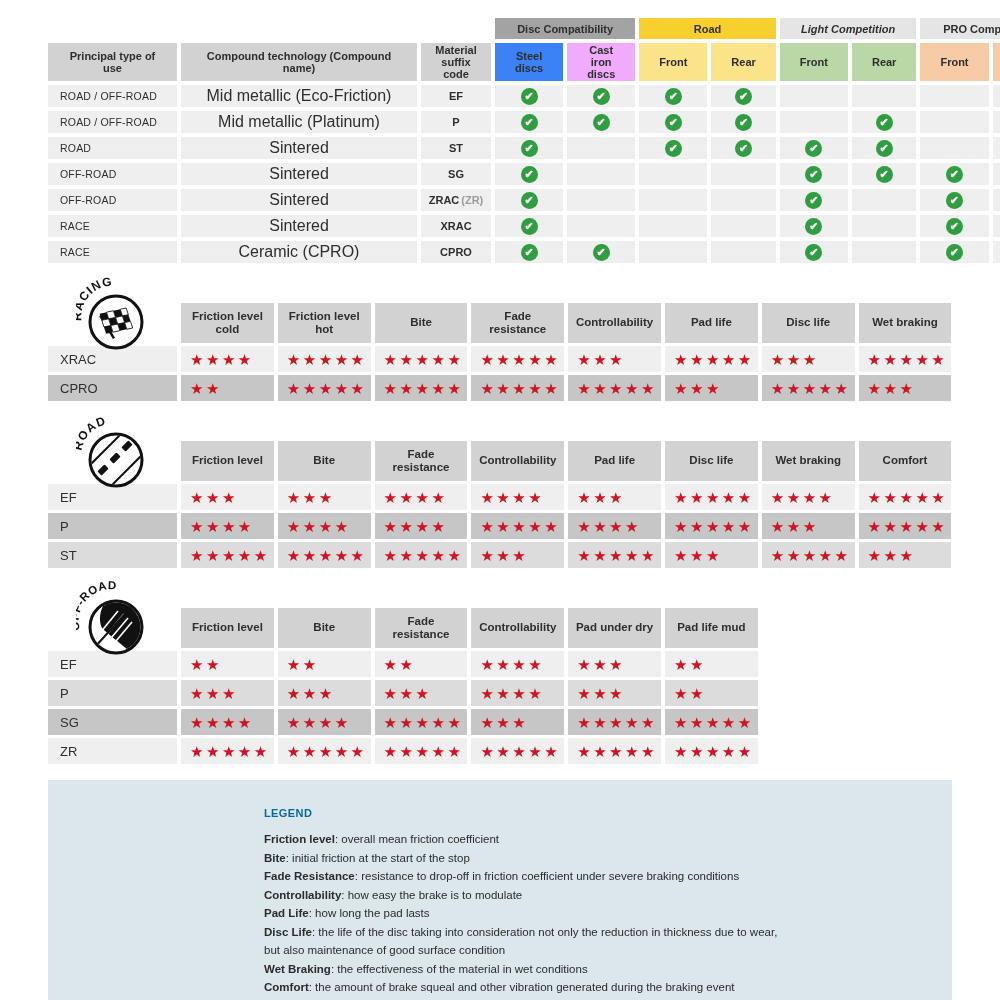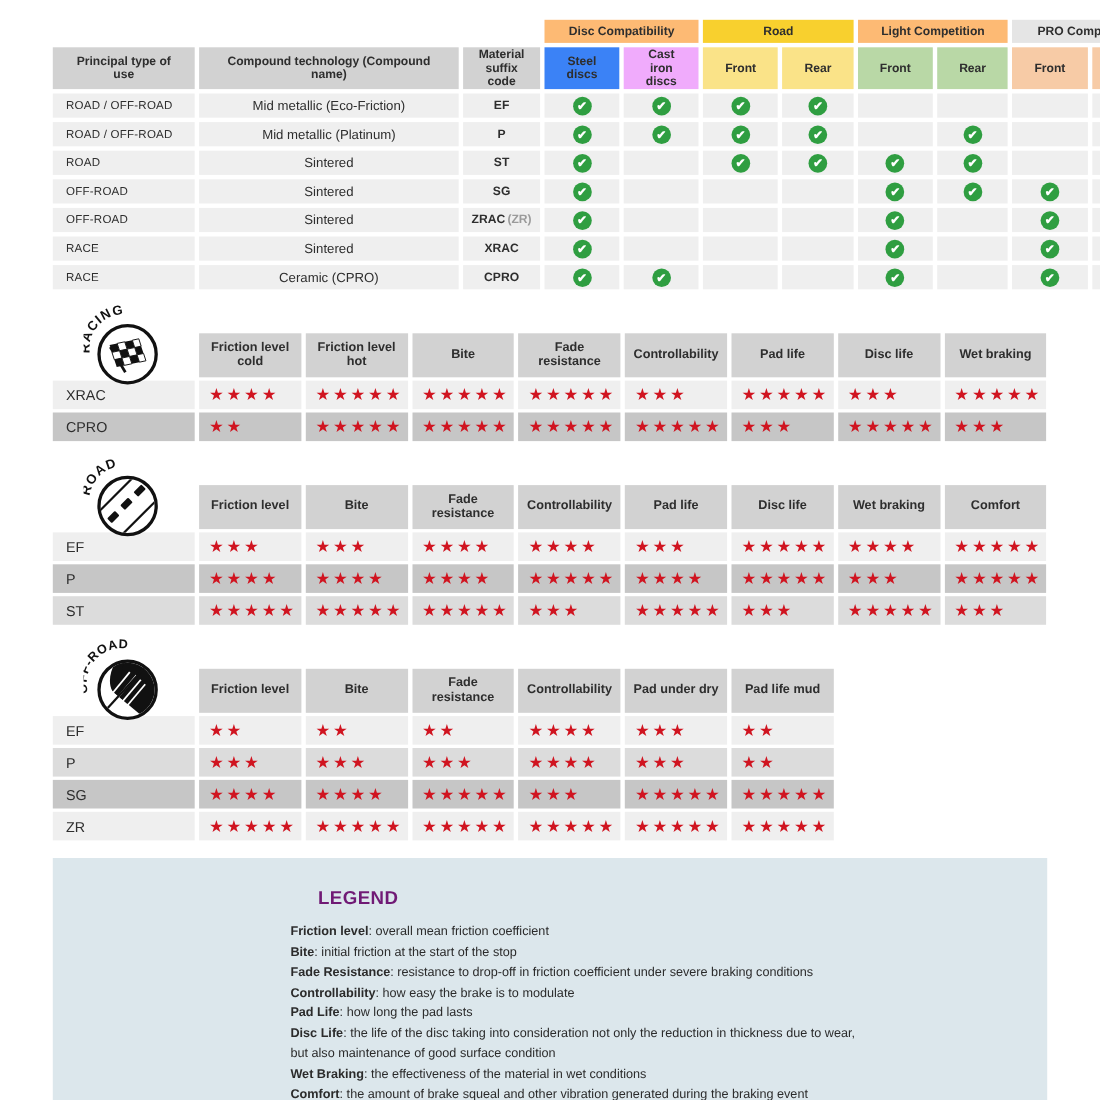--- a/index.html
+++ b/index.html
@@ -19,21 +19,21 @@
     gap:4px;
   }
   .cell { display:flex; align-items:center; justify-content:center; text-align:center; }
   .spacer { background:transparent; }
   .h-group { height:21px; font-size:11px; font-weight:bold; color:#2e2e2e; }
   .h-sub   { height:38px; font-size:11px; font-weight:bold; line-height:1.1; padding:2px 20px; }
   .h-main  { background:#d2d2d2; }
   .h-data  { height:22px; }
   .row-bg  { background:#efefef; }
   .use-cell  { justify-content:flex-start; padding-left:12px; font-size:10.5px; letter-spacing:0.2px; }
-  .tech-cell { font-size:12px; }
+  .tech-cell { font-size:16px; }
   .code-cell { font-size:11px; font-weight:bold; }
   .code-suffix { color:#9b9b9b; font-weight:bold; margin-left:2px; }
   .check-icon {
     display:inline-flex; width:17px; height:17px; border-radius:50%;
     background:#2f9e41; color:#ffffff; font-size:11px; font-weight:bold;
     align-items:center; justify-content:center;
   }
 
   
   .rating-section { position:relative; margin-top:40px; }
@@ -49,35 +49,35 @@
   .shade-medium { background:#dcdcdc; }
   .shade-dark   { background:#c6c6c6; }
 
   .section-icon { position:absolute; left:28px; top:-30px; width:76px; height:84px; }
 
   
   .legend-box {
     width:904px; margin-top:16px; background:#dce7ec;
     padding:27px 30px 30px 216px; min-height:214px;
   }
-  .legend-title { color:#701a75; font-size:17px; font-weight:bold; letter-spacing:0.4px; margin-bottom:11px;margin-left:25px; }
+  .legend-title { color:#0369a1; font-size:11px; font-weight:bold; letter-spacing:0.4px; margin-bottom:11px; }
   .lg-line { font-size:11.5px; line-height:18.5px; color:#2b2b2b; }
   .lg-line b { font-weight:bold; }
 </style>
 </head>
 <body>
 
 <div class="page">
 
   <section>
     <div id="compat-grid" class="grid compat-grid">
         <div class="cell spacer h-group" style="grid-column: span 3;"></div>
-        <div class="cell h-group" style="background: #fdba74; grid-column: span 2;">Disc Compatibility</div>
+        <div class="cell h-group" style="background: #a3a3a3; grid-column: span 2;">Disc Compatibility</div>
         <div class="cell h-group" style="background: rgb(248, 208, 46); grid-column: span 2;">Road</div>
-        <div class="cell h-group" style="background: #fdba74; grid-column: span 2;">Light Competition</div>
+        <div class="cell h-group" style="background: #e5e5e5; grid-column: span 2; font-style: italic;">Light Competition</div>
         <div class="cell h-group" style="background: #e5e5e5; grid-column: span 2;">PRO Competition</div>
         <div class="cell h-sub h-main">Principal type of use</div>
         <div class="cell h-sub h-main">Compound technology (Compound name)</div>
         <div class="cell h-sub h-main">Material suffix code</div>
         <div class="cell h-sub" style="background: #3b82f6;">Steel discs</div>
         <div class="cell h-sub" style="background: #f0abfc;">Cast iron discs</div>
         <div class="cell h-sub" style="background: rgb(250, 227, 136);">Front</div>
         <div class="cell h-sub" style="background: rgb(250, 227, 136);">Rear</div>
         <div class="cell h-sub" style="background: rgb(185, 216, 166);">Front</div>
         <div class="cell h-sub" style="background: rgb(185, 216, 166);">Rear</div>

